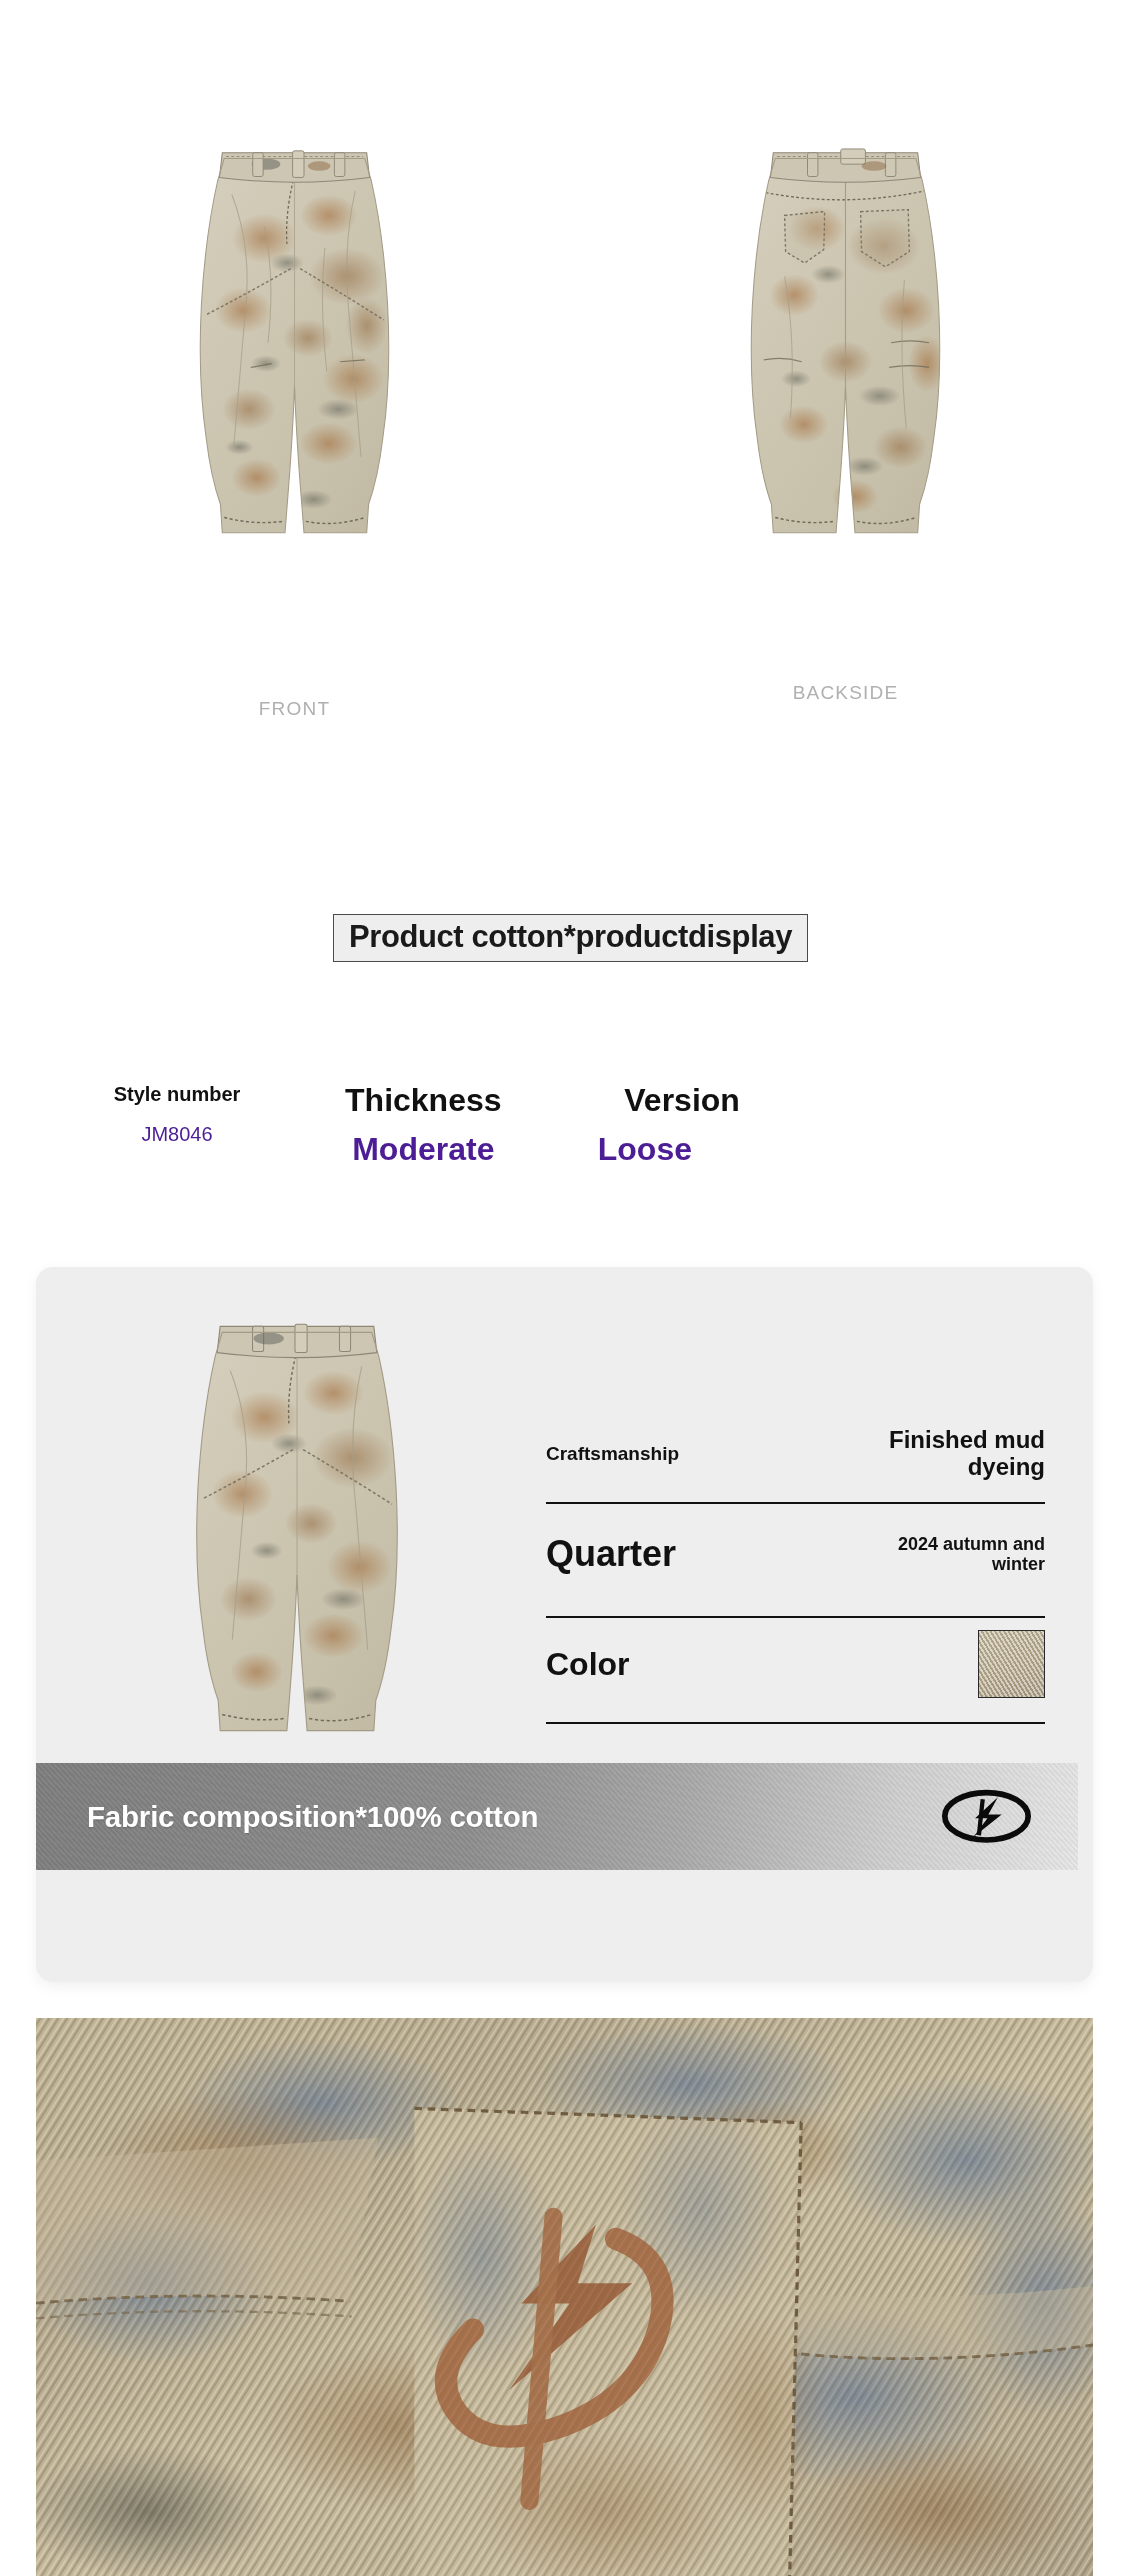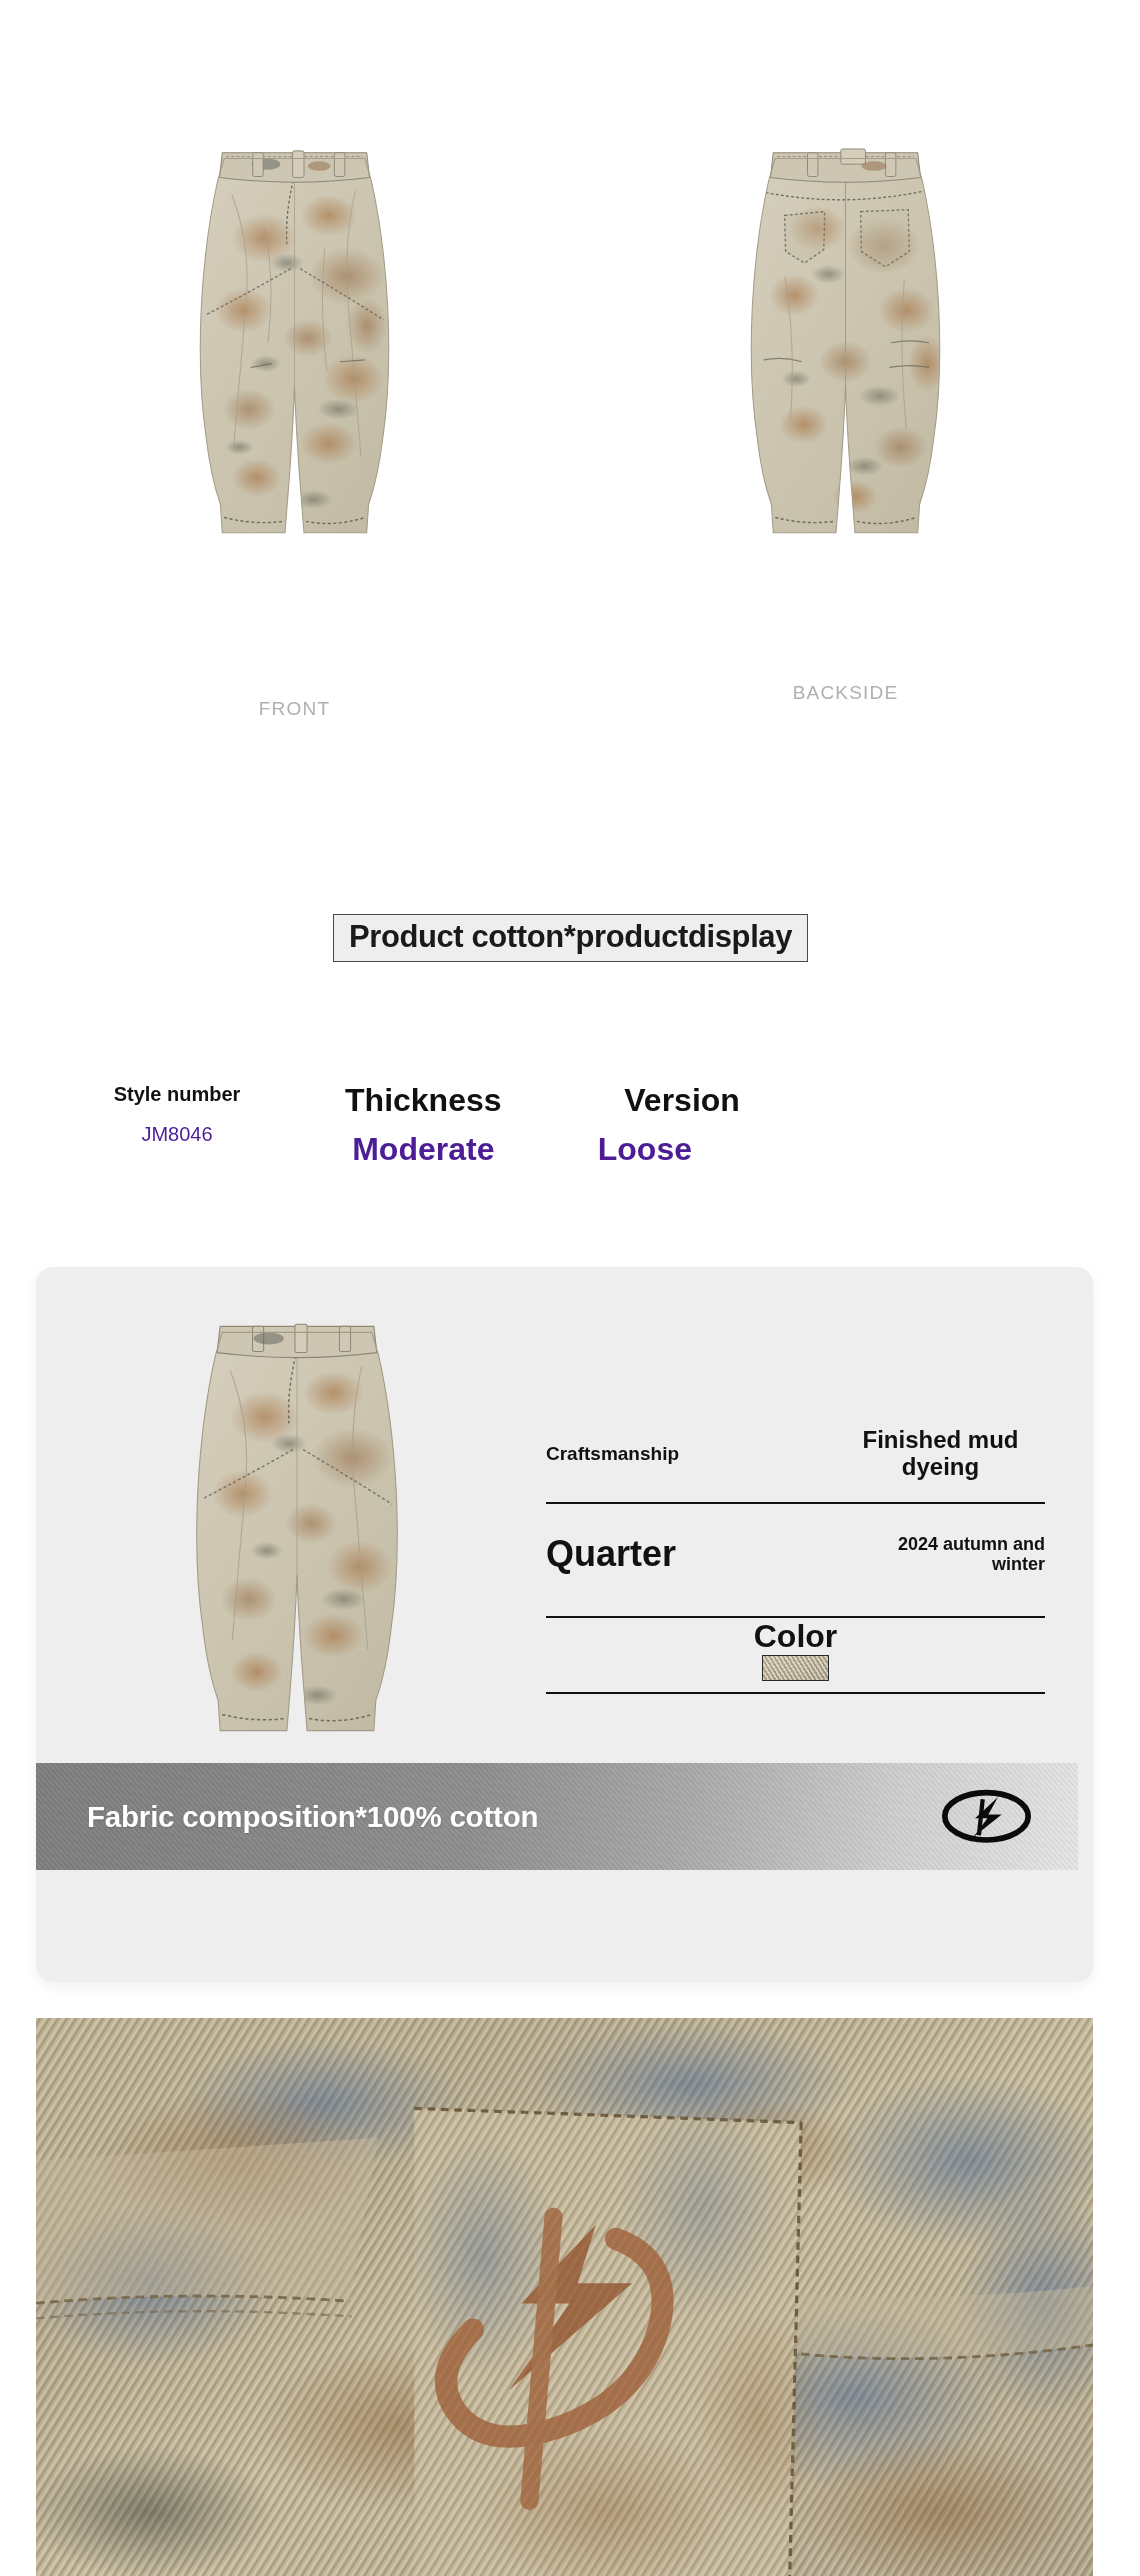--- a/index.html
+++ b/index.html
@@ -77,25 +77,25 @@
     position: absolute; left: 510px; top: 150px; width: 499px;
   }
   .trow {
     position: relative;
     border-bottom: 2.9px solid #111;
     padding: 0 0 11.4px 0;
     display: flex; align-items: center; justify-content: space-between;
   }
   .trow.r1 { height: 87px; border-bottom-width: 2.9px; }
   .trow.r2 { height: 114px; }
-  .trow.r3 { height: 76px; flex-direction: column; }
+  .trow.r3 { height: 106px; }
   .tlabel { color: #111; font-weight: 700; text-align: left; }
   .tvalue { color: #111; font-weight: 700; text-align: right; line-height: 1.12; }
   .r1 .tlabel { font-size: 19px; }
-  .r1 .tvalue { font-size: 24px; max-width: 209px; text-align: center; }
+  .r1 .tvalue { font-size: 24px; max-width: 209px; }
   .r2 .tlabel { font-size: 36px; }
   .r2 .tvalue { font-size: 18px; max-width: 200px; }
   .r3 .tlabel { font-size: 32px; }
   .swatch {
     width: 67px; height: 68px; border: 1.5px solid #2a2a2a;
     background:
       repeating-linear-gradient(58deg, rgba(255,255,255,.42) 0 1.9px, rgba(120,108,80,.30) 1.9px 3.8px),
       linear-gradient(160deg, #c8bda4 0%, #bcb096 55%, #ada08a 100%);
   }
 

